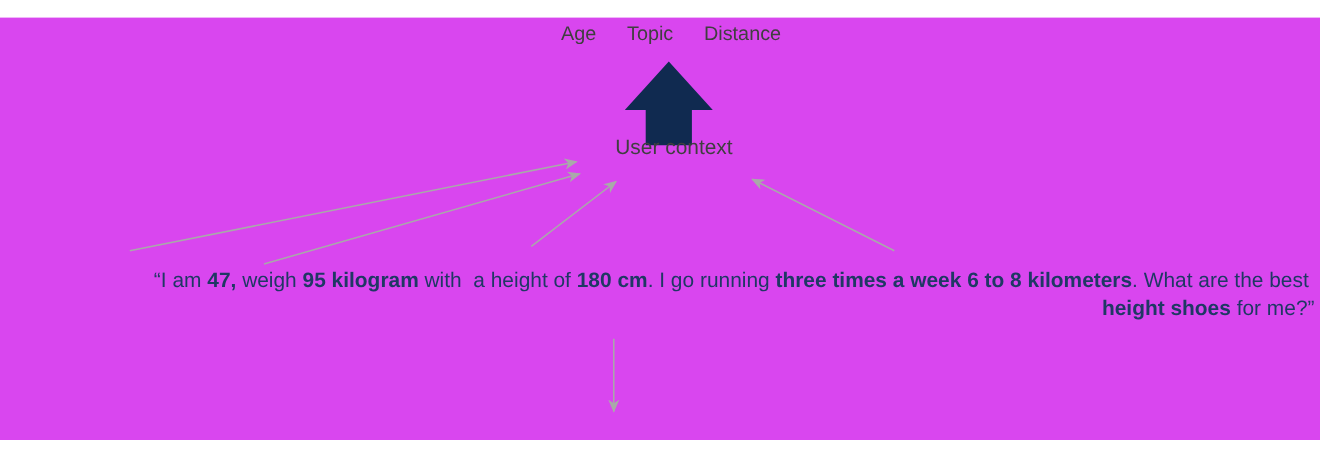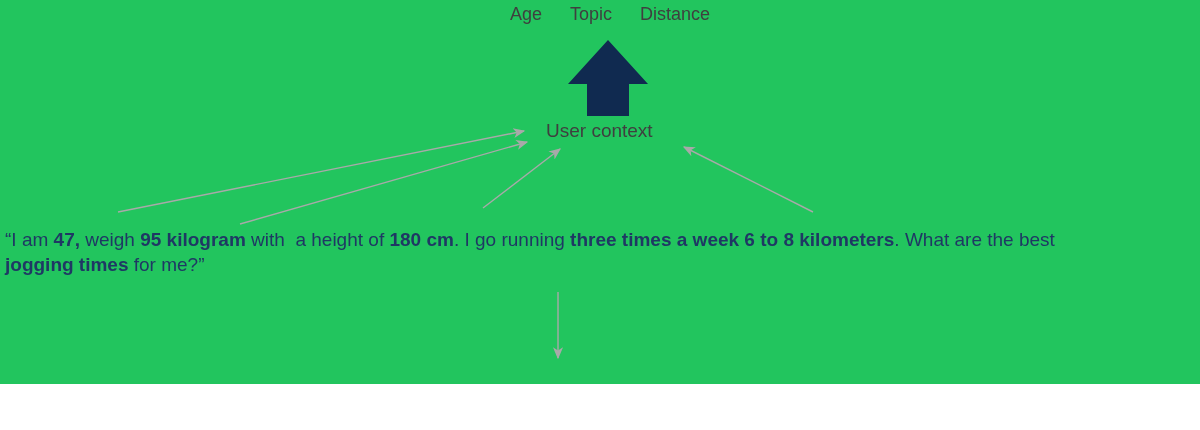--- a/index.html
+++ b/index.html
@@ -1,22 +1,23 @@
 <!DOCTYPE html>
 <html><head>
 <meta charset="utf-8">
 <style>
   html, body { margin: 0; padding: 0; background: #ffffff; }
   .canvas {
     position: relative;
     width: 1200px;
     height: 384px;
-    background: #22c55e;
+    background: #d946ef;
     overflow: hidden;
     font-family: "Liberation Sans", sans-serif;
+    margin-top: 16px;
   }
 
   
   .top-labels {
     position: absolute;
     top: 4px;
     left: 0;
     width: 1220px;
     display: flex;
     justify-content: center;
@@ -28,35 +29,35 @@
   
   .overlay {
     position: absolute;
     top: 0; left: 0;
     width: 1200px; height: 430px;
     pointer-events: none;
   }
 
   .user-context {
     position: absolute;
-    top: 120px;
+    top: 108px;
     left: 546px;
     width: 120px;
-    text-align: left;
+    text-align: right;
     font-size: 19px;
     color: #3f3f3f;
     white-space: nowrap;
   }
 
   .quote {
     position: absolute;
     top: 227px;
     left: 5px;
     width: 1190px;
-    text-align: left;
+    text-align: right;
     font-size: 19px;
     line-height: 25px;
     color: #1f3864;
     white-space: pre-wrap;
   }
   .quote .b { font-weight: bold; }
 
   .topic {
     position: absolute;
     top: 371px;
@@ -90,16 +91,16 @@
     <line x1="118" y1="212" x2="524" y2="131" stroke="#a9a9a9" stroke-width="1.4" marker-end="url(#ah)"></line>
     <line x1="240" y1="224" x2="527" y2="142" stroke="#a9a9a9" stroke-width="1.4" marker-end="url(#ah)"></line>
     <line x1="483" y1="208" x2="560" y2="149" stroke="#a9a9a9" stroke-width="1.4" marker-end="url(#ah)"></line>
     <line x1="813" y1="212" x2="684" y2="147" stroke="#a9a9a9" stroke-width="1.4" marker-end="url(#ah)"></line>
 
     <line x1="558" y1="292" x2="558" y2="358" stroke="#a9a9a9" stroke-width="1.4" marker-end="url(#ah)"></line>
   </svg>
 
   <div class="user-context">User context</div>
 
-  <div class="quote"><span>“I am </span><span class="b">47,</span><span> weigh </span><span class="b">95 kilogram</span><span> with  a height of </span><span class="b">180 cm</span><span>. I go running </span><span class="b">three times a week 6 to 8 kilometers</span><span>. What are the best </span><br><span class="b">jogging times</span><span> for me?”</span></div>
+  <div class="quote"><span>“I am </span><span class="b">47,</span><span> weigh </span><span class="b">95 kilogram</span><span> with  a height of </span><span class="b">180 cm</span><span>. I go running </span><span class="b">three times a week 6 to 8 kilometers</span><span>. What are the best </span><br><span class="b">height shoes</span><span> for me?”</span></div>
 
 
 </div>
 
 </body></html>

